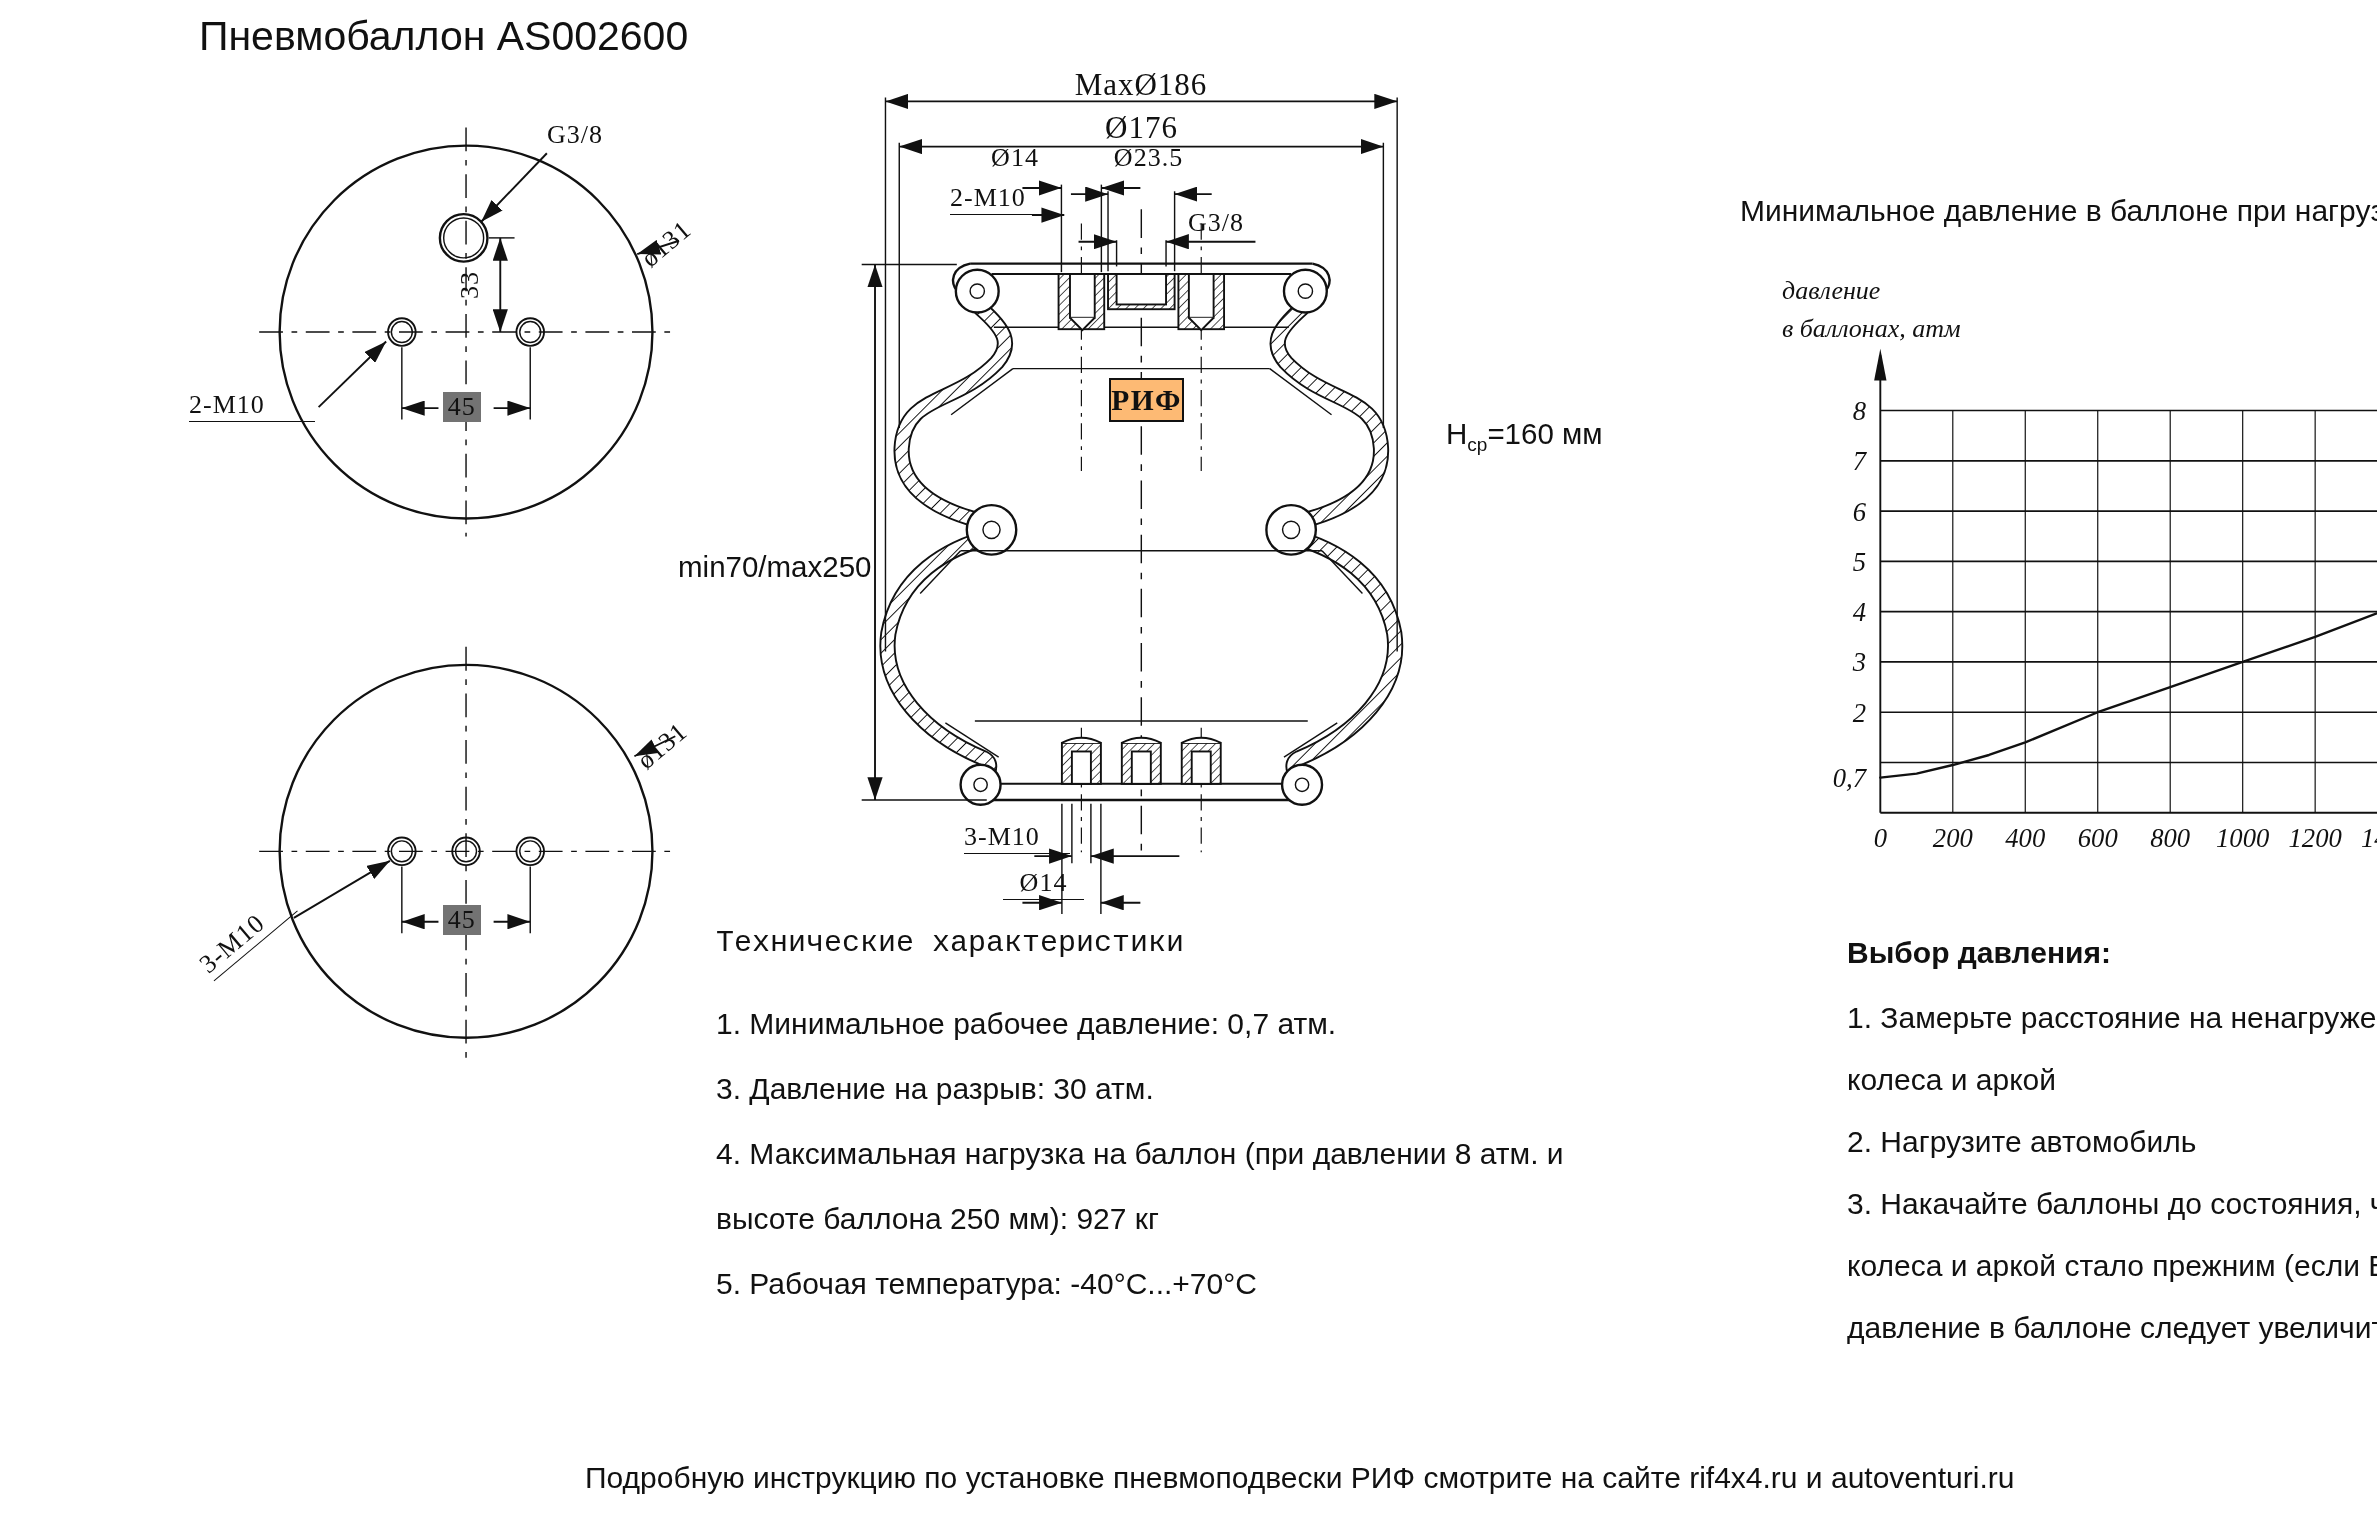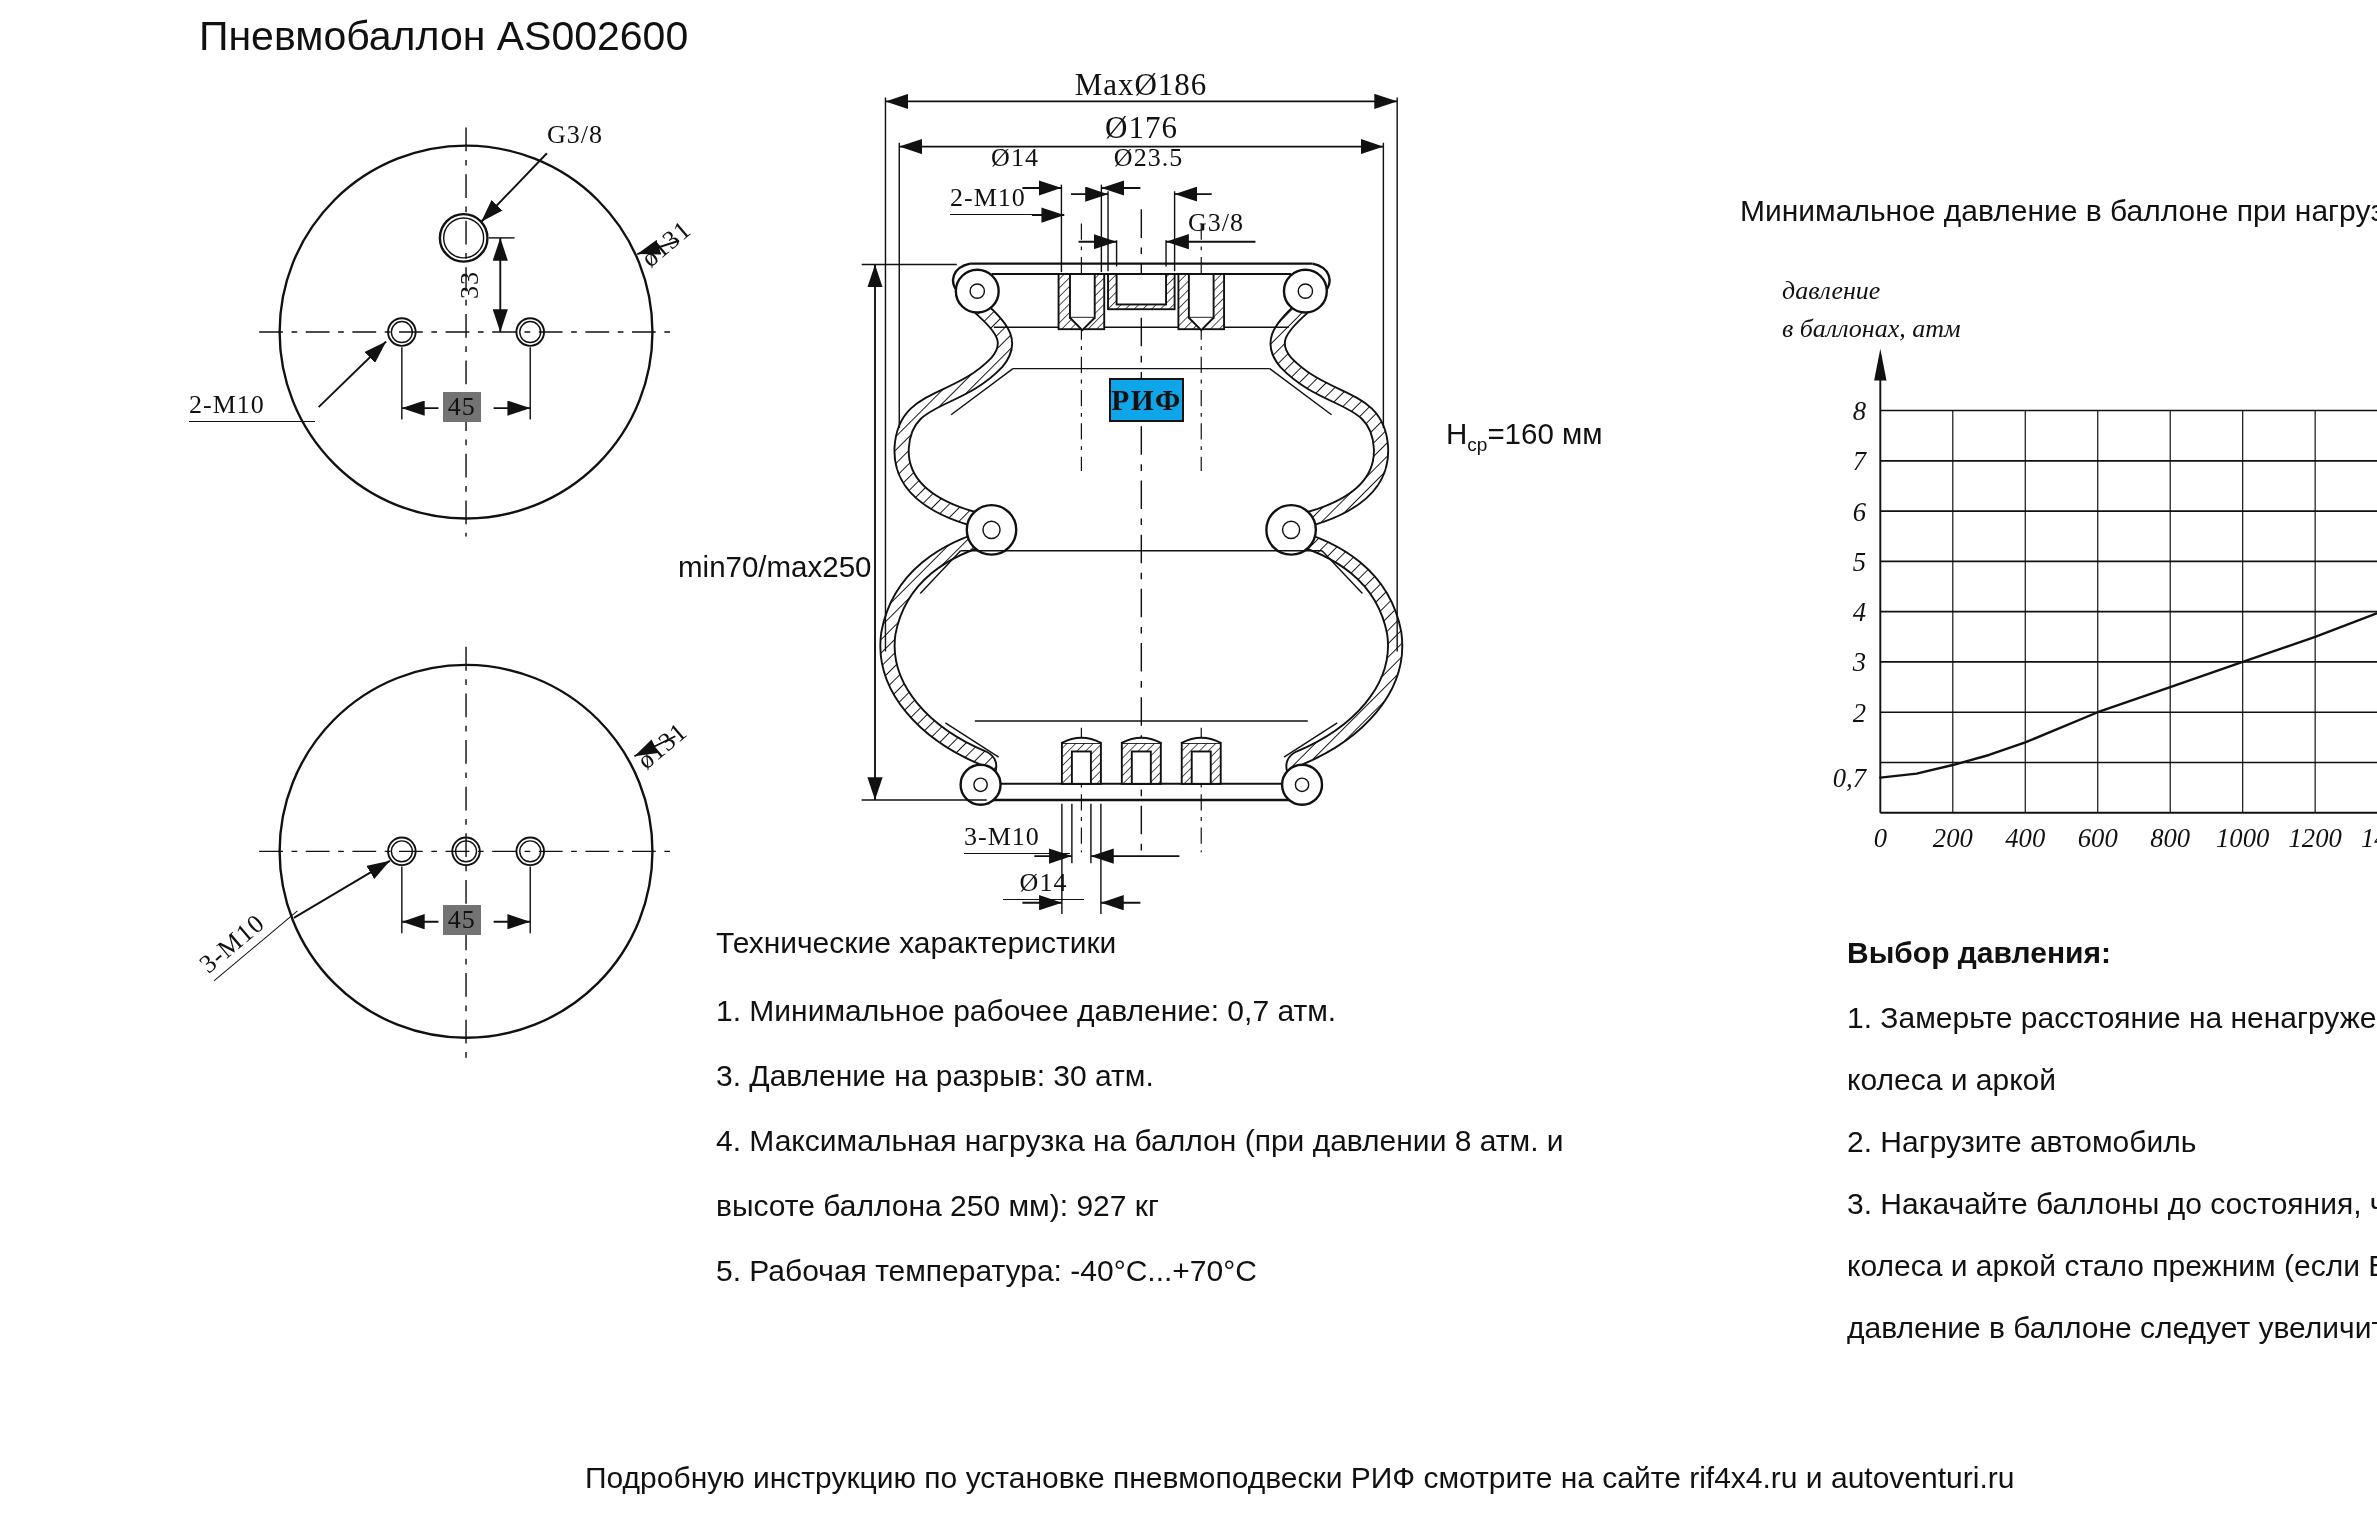--- a/index.html
+++ b/index.html
@@ -11,21 +11,21 @@
   .draw{font-family:"Liberation Serif",serif;letter-spacing:1px;}
   .ital{font-family:"Liberation Serif",serif;font-style:italic;}
   .page-title{font-size:41px;}
   .dim58{font-size:31px;}
   .dim55{font-size:26px;}
   .under{border-bottom:1.9px solid #111;padding-bottom:1px;}
   .rot90{transform:rotate(-90deg);transform-origin:center center;}
   .rot40{transform:rotate(-40deg);transform-origin:left center;}
   .whitebg{background:#737373;padding:0 4.8px;}
   .brand-box{position:absolute;display:flex;align-items:center;justify-content:center;
-             border:2.9px solid #111;background:#0ea5e9;font-family:"Liberation Serif",serif;
+             border:2.9px solid #111;background:#fdba74;font-family:"Liberation Serif",serif;
              font-weight:bold;font-size:29.5px;letter-spacing:1.4px;}
   .body64{font-size:30px;}
   .spec-line{height:65px;}
   .guide-line{height:62px;}
   .bold{font-weight:bold;}
   .chart-title{font-size:30px;}
   .ax-lbl{font-size:26px;line-height:38px;}
   sub.hs{font-size:19px;}
 </style>
 </head>
@@ -280,21 +280,21 @@
     <span>Н</span><sub class="hs">ср</sub><span>=160 мм</span>
   </div>
   <div class="lbl draw dim55 under" style="left:964px;top:822px;width:106px;">3-М10</div>
   <div class="lbl draw dim55 under" style="left:1003px;top:868px;width:81px;text-align:center;">Ø14</div>
 
   <div class="lbl sans chart-title" style="left:1740px;top:194px;">Минимальное давление в баллоне при нагрузке на заднюю ось автомобиля</div>
   <div class="lbl ital ax-lbl" style="left:1782px;top:272px;">давление</div>
   <div class="lbl ital ax-lbl" style="left:1782px;top:310px;">в баллонах, атм</div>
 
   <div class="lbl" style="left:716px;top:926px;">
-    <div class="body64" style="margin-bottom:34px;">Технические характеристики</div>
+    <div class="body64" style="margin-bottom:47px;font-family:Liberation Mono, monospace;">Технические характеристики</div>
     <div class="body64 spec-line">1. Минимальное рабочее давление: 0,7 атм.</div>
     <div class="body64 spec-line">3. Давление на разрыв: 30 атм.</div>
     <div class="body64 spec-line">4. Максимальная нагрузка на баллон (при давлении 8 атм. и</div>
     <div class="body64 spec-line">высоте баллона 250 мм): 927 кг</div>
     <div class="body64 spec-line">5. Рабочая температура: -40°С...+70°С</div>
   </div>
 
   <div class="lbl" style="left:1847px;top:936px;">
     <div class="body64 bold" style="margin-bottom:31px;">Выбор давления:</div>
     <div class="body64 guide-line">1. Замерьте расстояние на ненагруженном автомобиле между центром</div>

